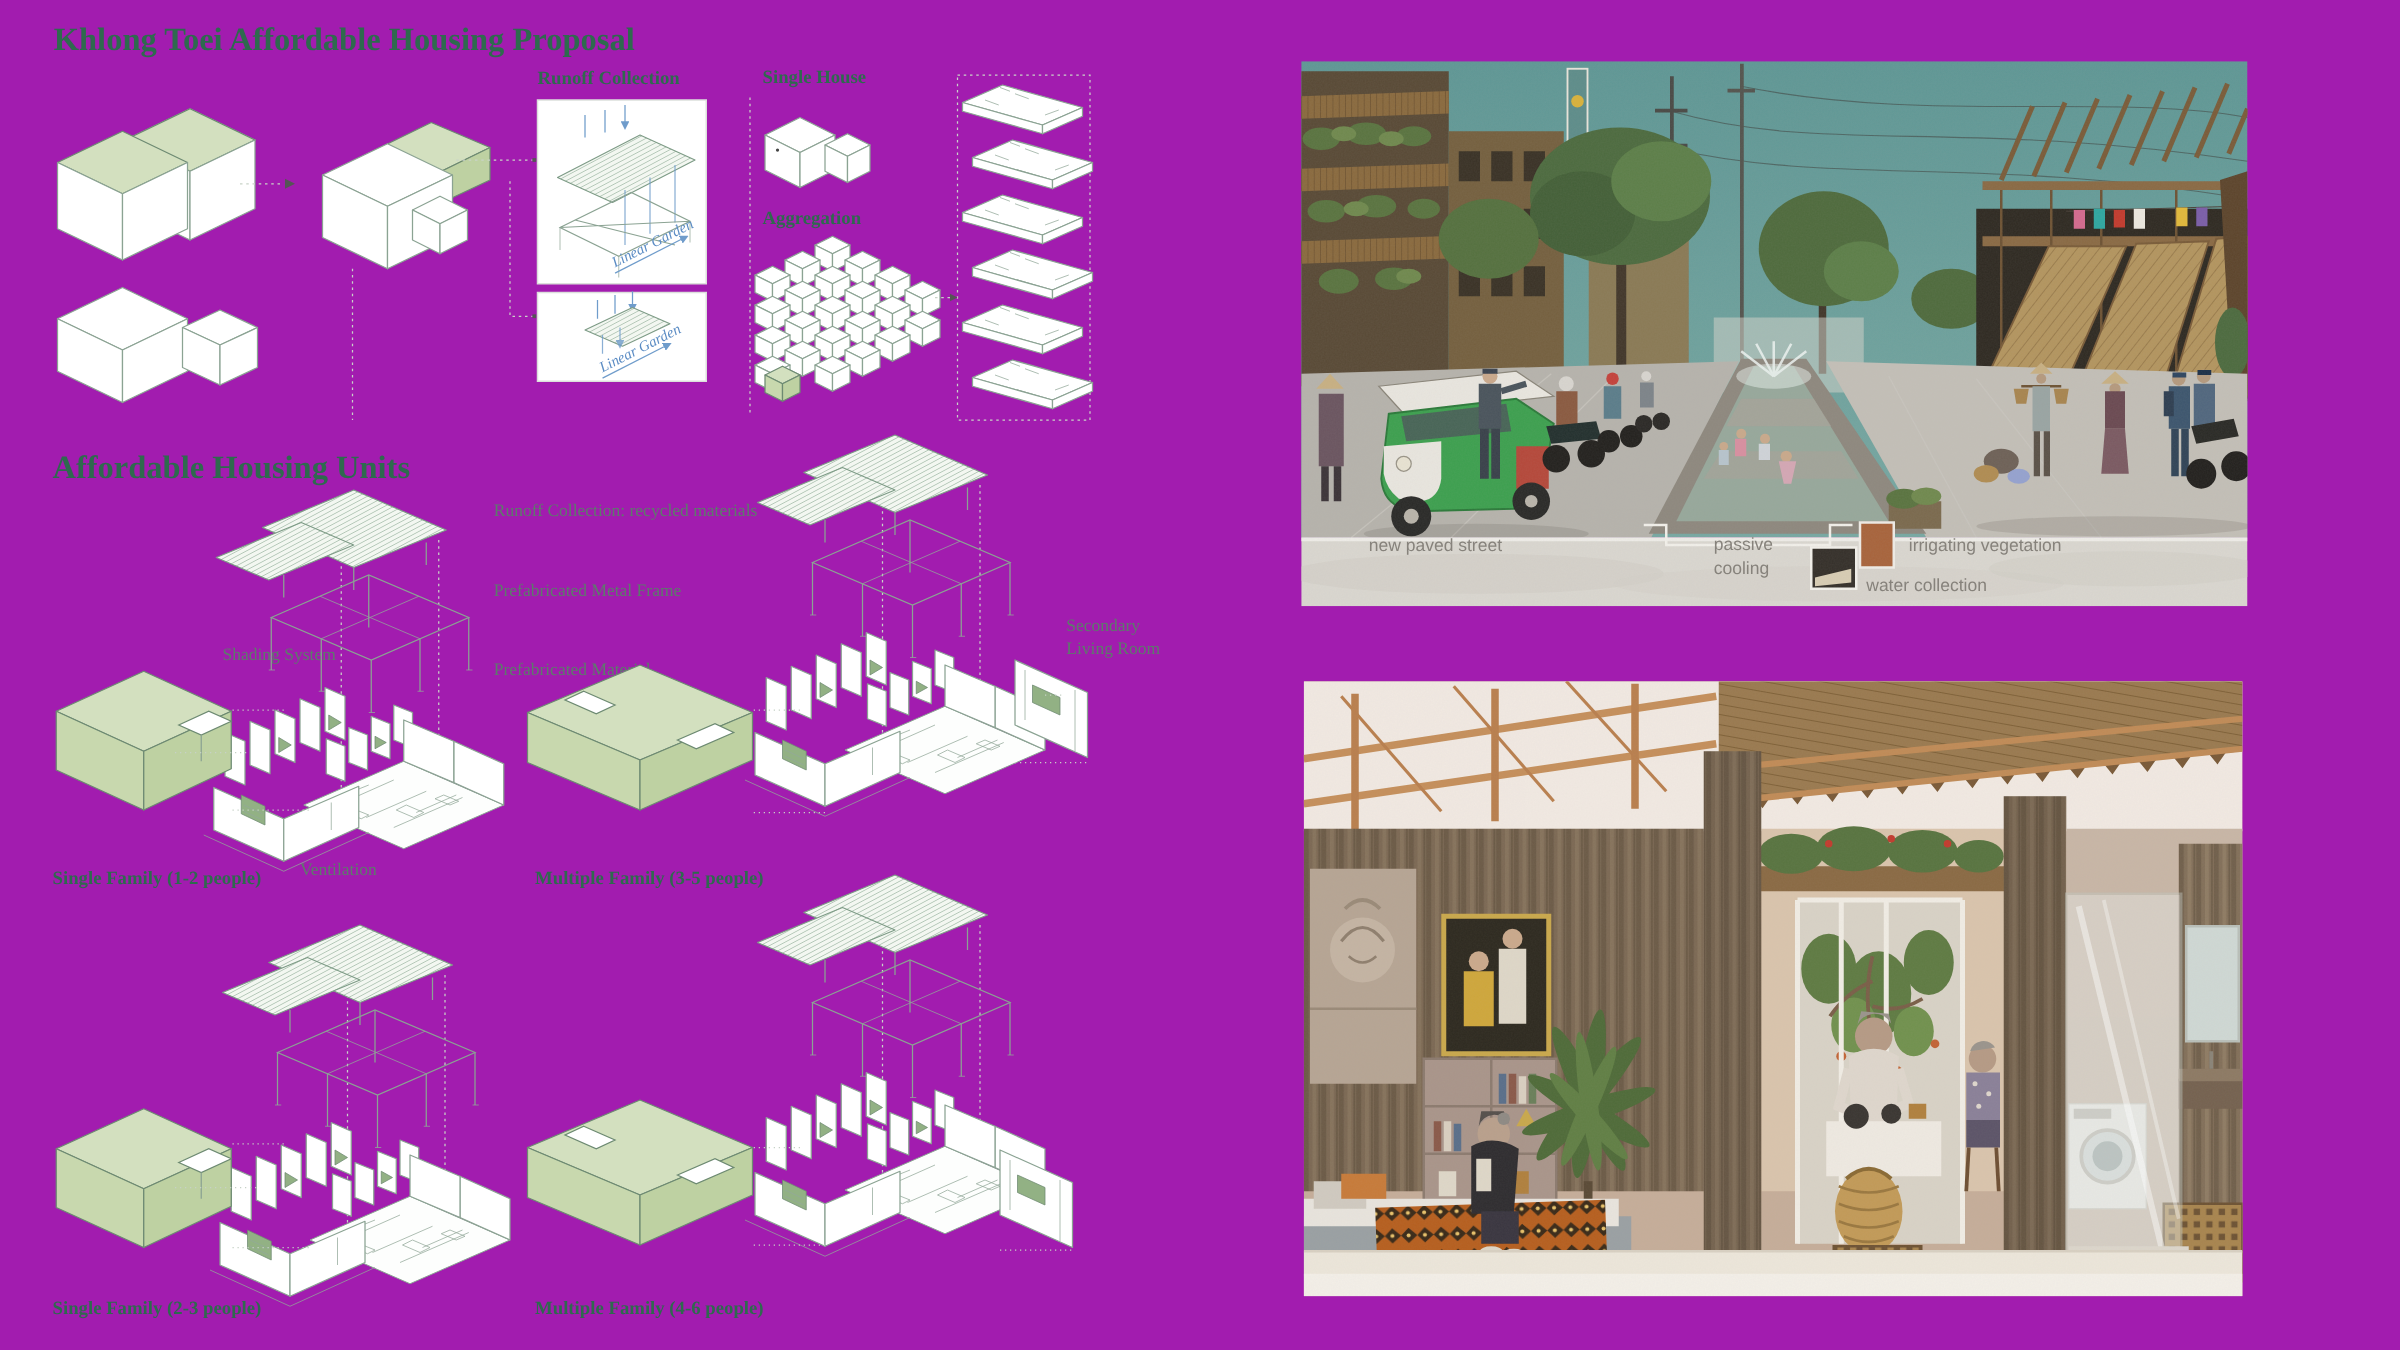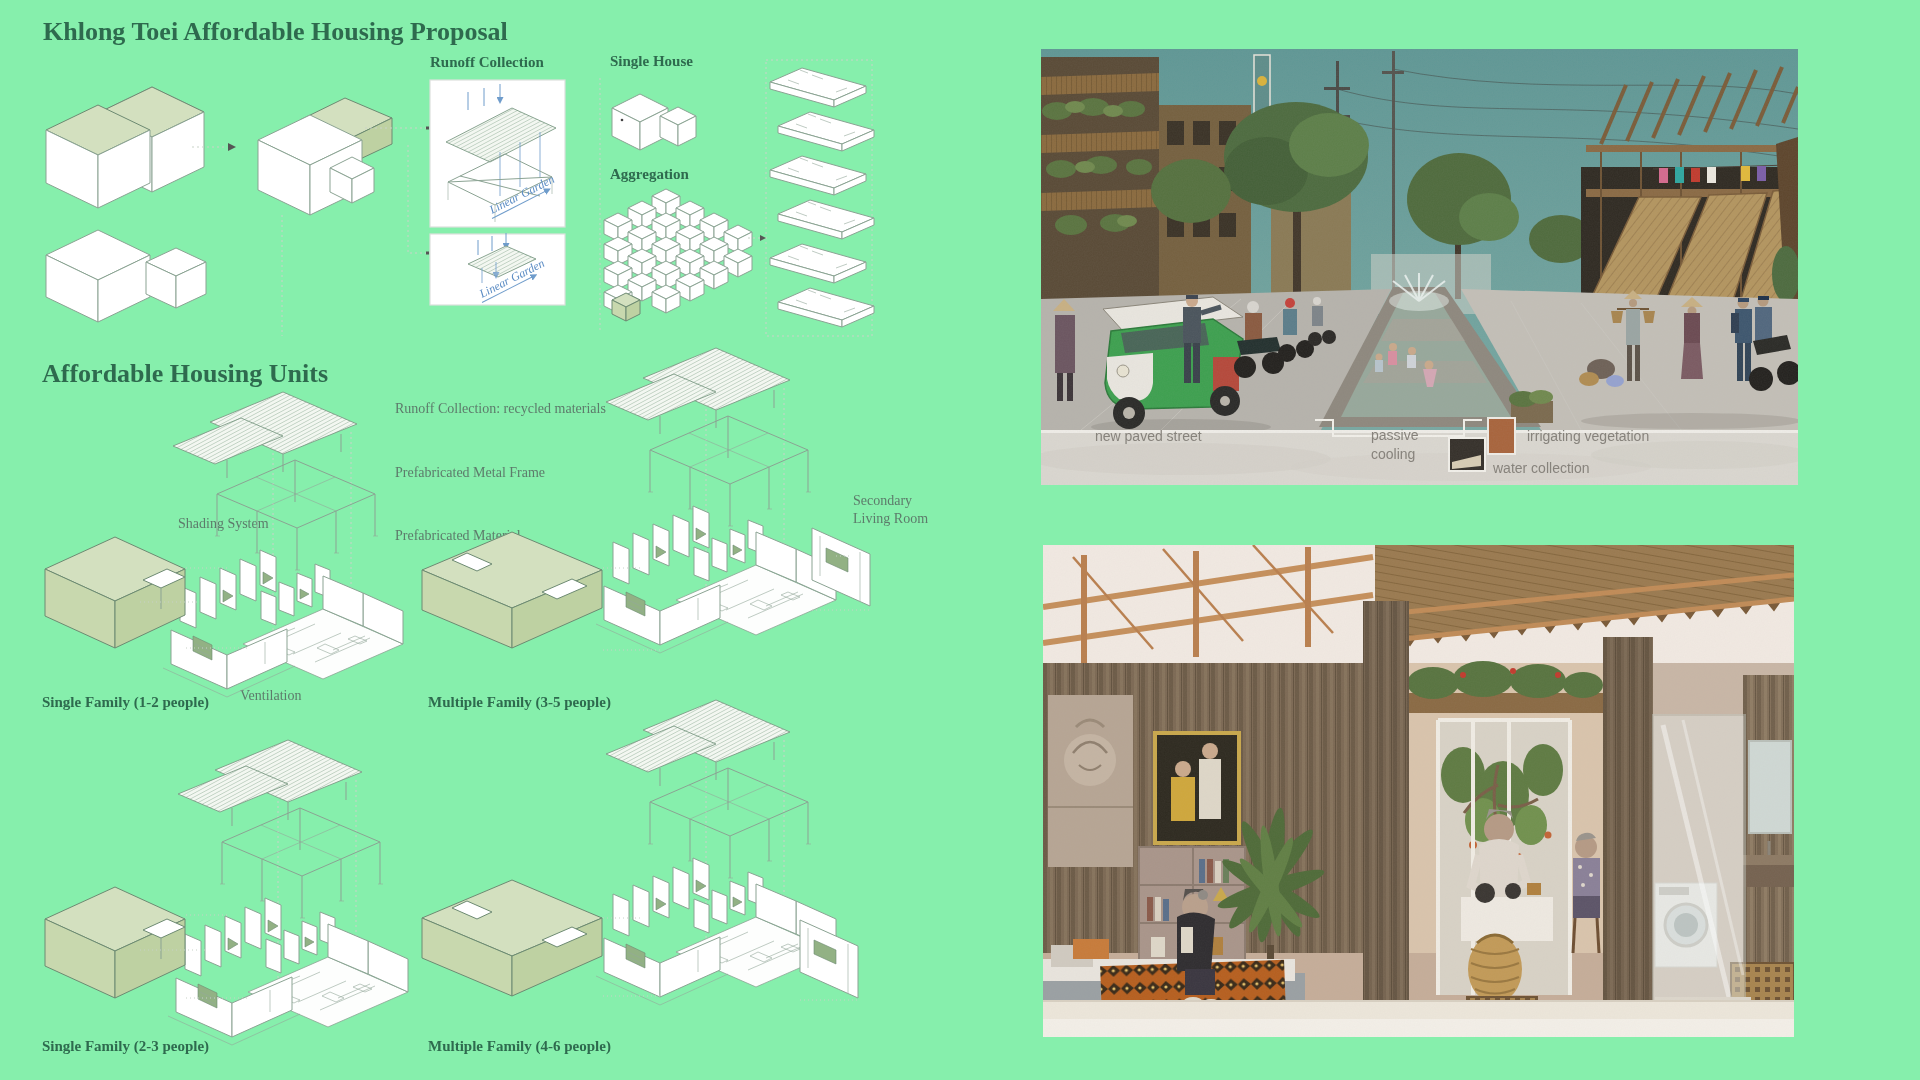--- a/index.html
+++ b/index.html
@@ -1,16 +1,16 @@
 <!DOCTYPE html>
 <html><head>
 <meta charset="utf-8">
 <style>
   html,body{margin:0;padding:0;background:#fff;}
-  .stage{position:relative;width:1920px;height:1080px;background:#86efac;overflow:hidden;
+  .stage{position:relative;width:1920px;height:1080px;background:#a21caf;overflow:hidden;
          font-family:"Liberation Serif","DejaVu Serif",serif;}
   svg{position:absolute;display:block;}
   
   .h1{font:bold 26px "Liberation Serif","DejaVu Serif",serif;fill:#2e6a4e;}
   .lblB{font:bold 15px "Liberation Serif","DejaVu Serif",serif;fill:#2e6a4e;}
   .lbl{font:14px "Liberation Serif","DejaVu Serif",serif;fill:#5d7b6b;}
   .lblBlue{font:italic 12px "Liberation Serif","DejaVu Serif",serif;fill:#5b8cc4;}
   .rlbl{font:14px "Liberation Sans","DejaVu Sans",sans-serif;fill:#85817a;}
   .wh{fill:#ffffff;stroke:#8ba393;stroke-width:1;stroke-linejoin:round;}
   .whT{fill:#fdfefd;stroke:#8ba393;stroke-width:.8;stroke-linejoin:round;}

